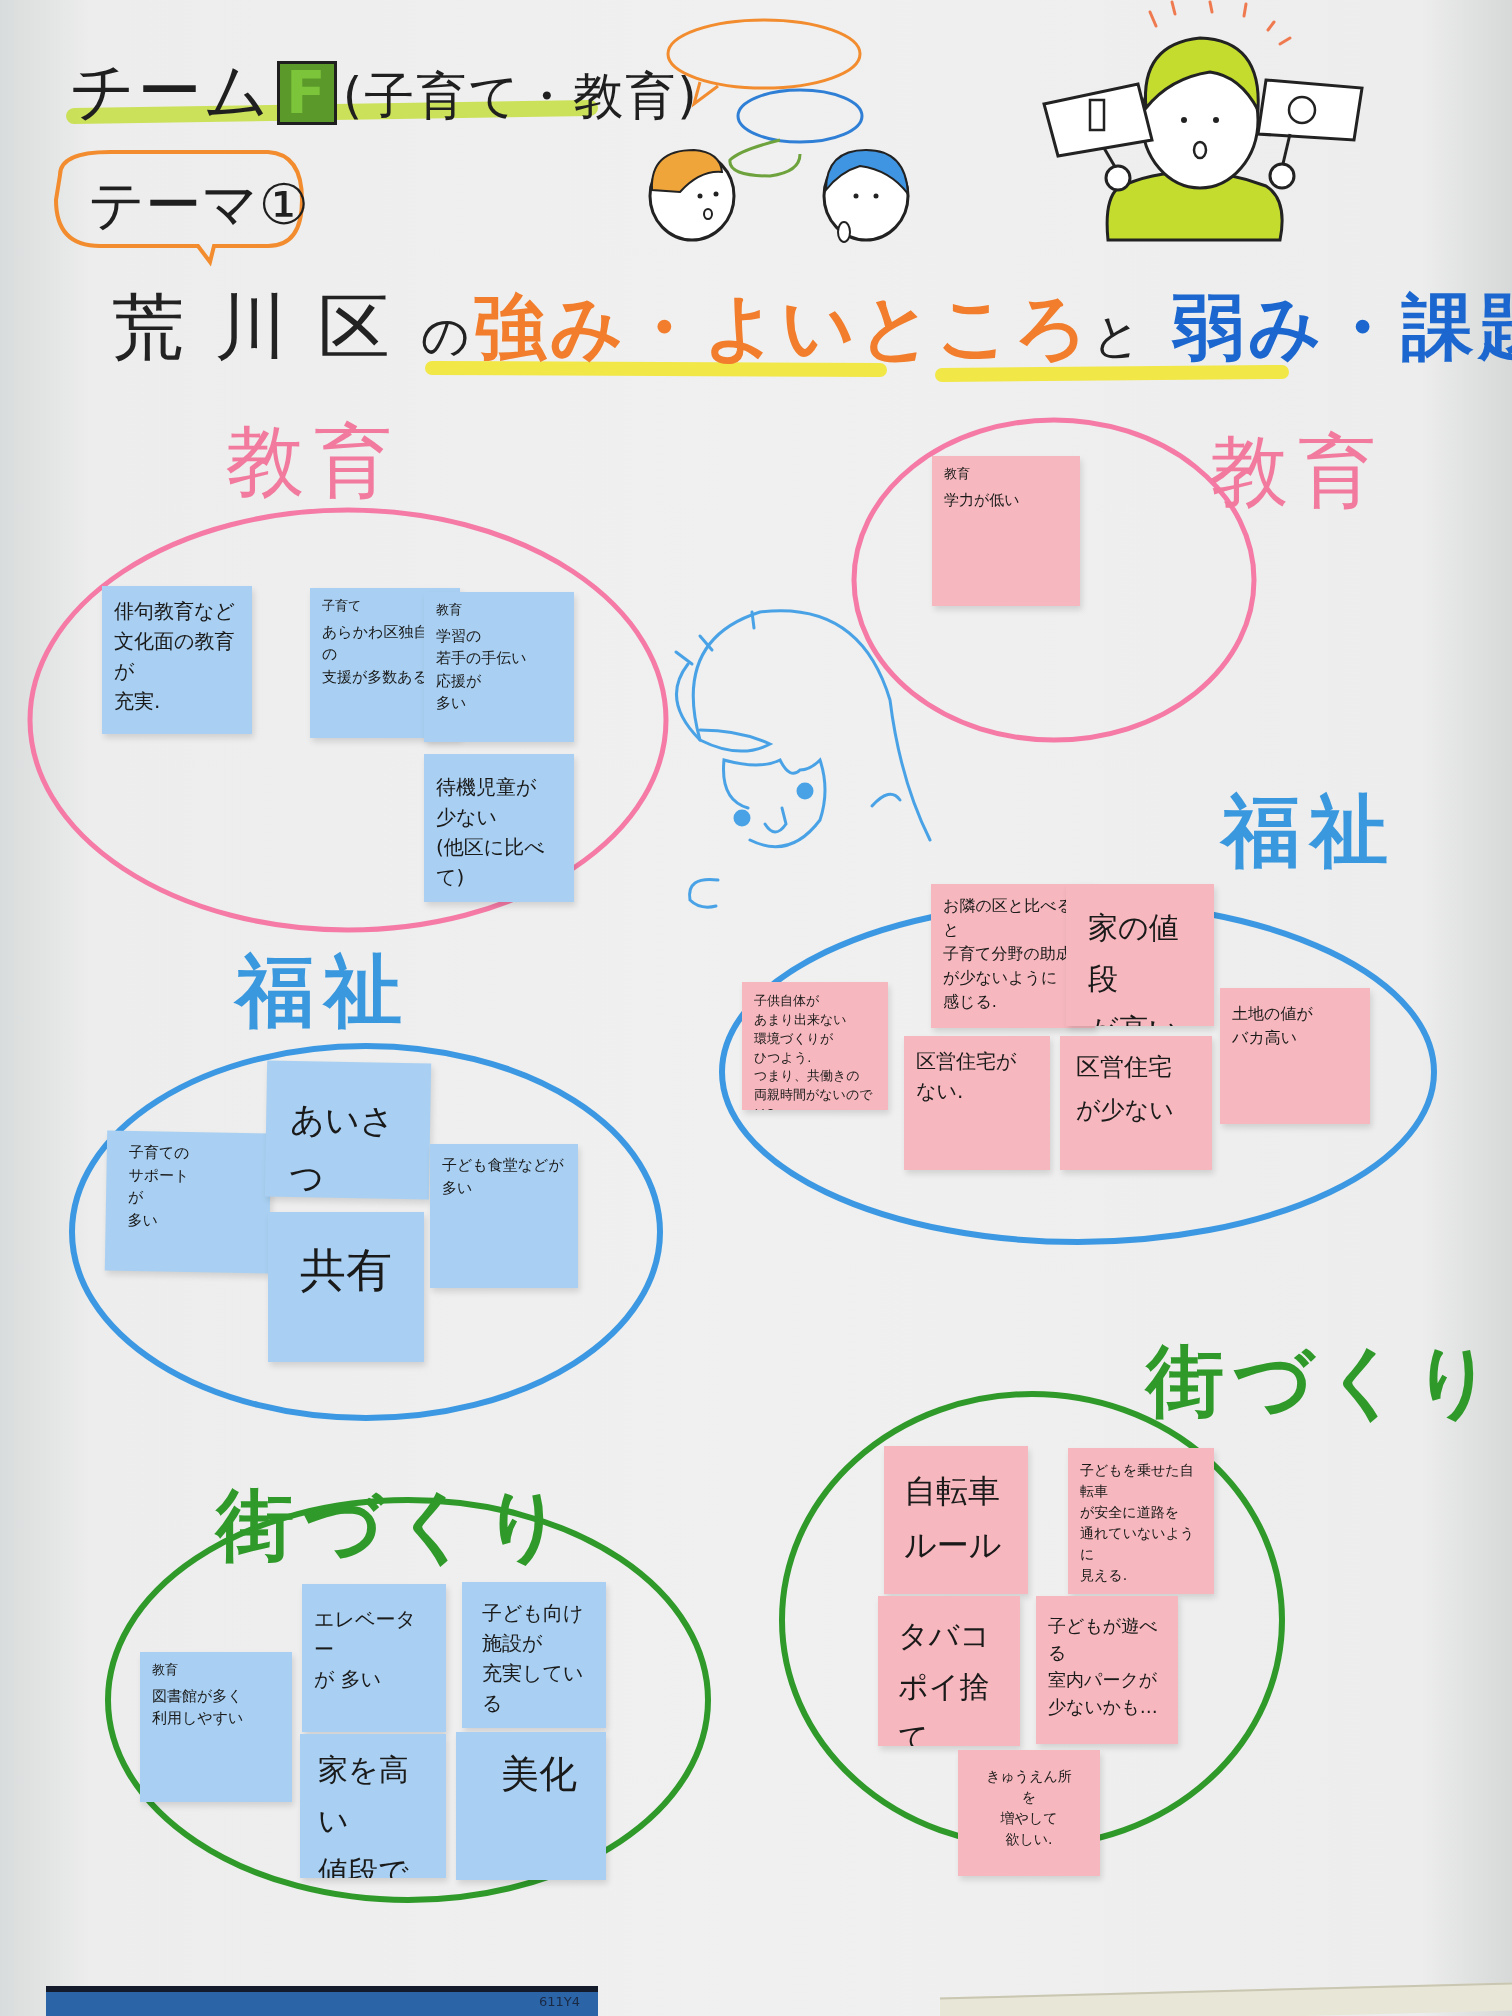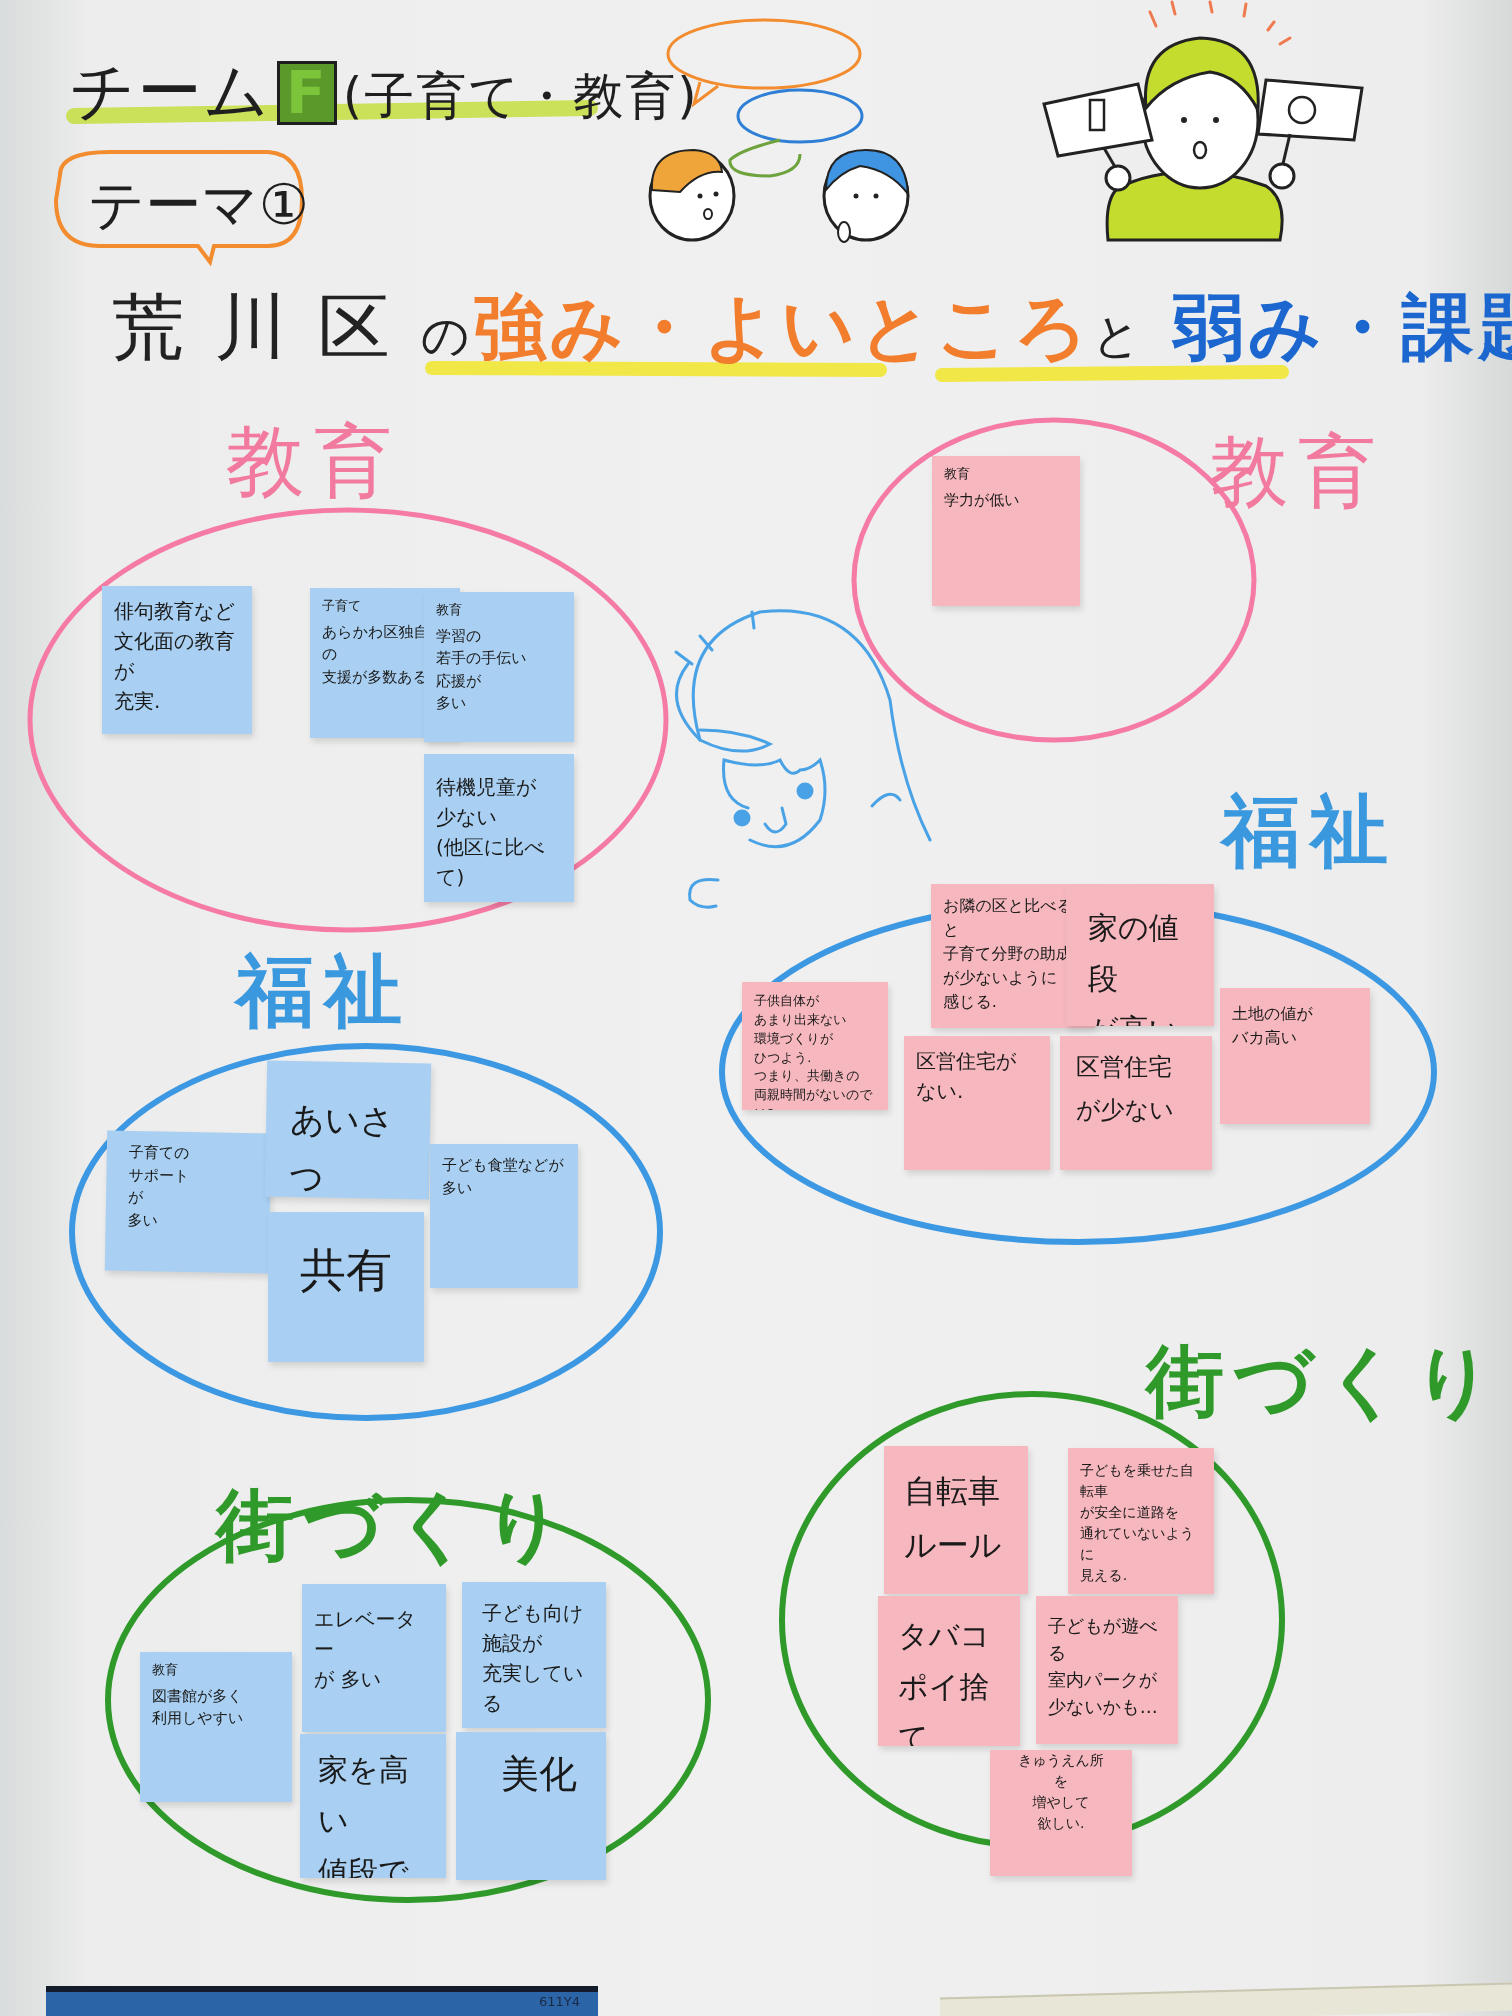--- a/index.html
+++ b/index.html
@@ -195,21 +195,21 @@
 ルール</span></div>
 <div class="note pink s hand" style="left:1068px;top:1448px;width:146px;height:146px;font-size:14px;padding-top:12px;"><span>子どもを乗せた自転車
 が安全に道路を
 通れていないように
 見える.</span></div>
 <div class="note pink l hand" style="left:878px;top:1596px;width:142px;height:150px;padding-top:14px;padding-left:20px;font-size:30px;"><span>タバコ
 ポイ捨て</span></div>
 <div class="note pink m hand" style="left:1036px;top:1596px;width:142px;height:148px;font-size:18px;padding-top:16px;"><span>子どもが遊べる
 室内パークが
 少ないかも…</span></div>
-<div class="note pink s hand" style="left:958px;top:1750px;width:142px;height:126px;font-size:14px;text-align:center;padding-top:0;margin-left:32px;"><span>きゅうえん所
+<div class="note pink s hand" style="left:958px;top:1750px;width:142px;height:126px;font-size:14px;text-align:center;padding-top:16px;"><span>きゅうえん所
 を
 増やして
 欲しい.
 </span></div>
 
 <div class="abs footer-bar-left">
     <span>611Y4</span>
   </div>
 <div class="abs footer-bar-right"></div>
 

